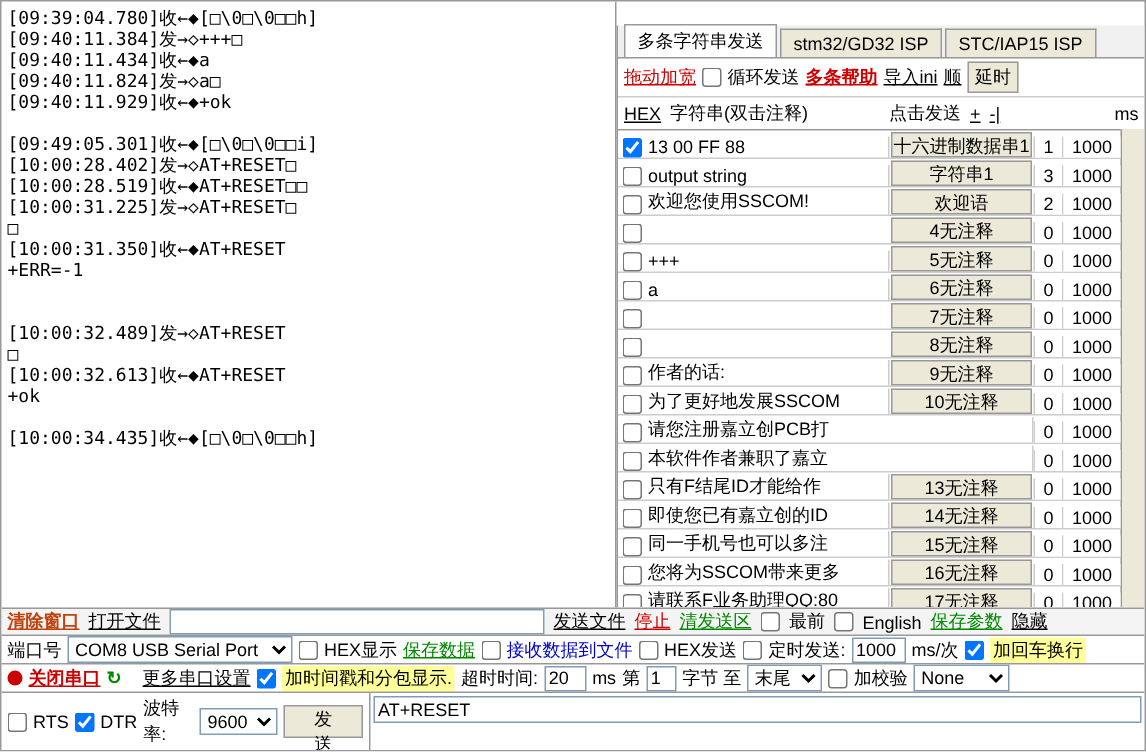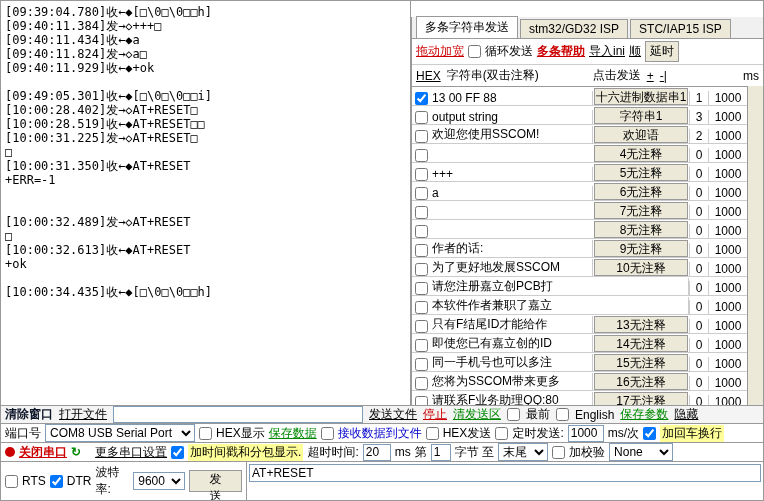--- a/index.html
+++ b/index.html
@@ -23,21 +23,21 @@
 .row-item .c-txt { flex:1; padding:0 2px; border-right:1px solid #ccc; white-space:nowrap; overflow:hidden; text-overflow:ellipsis; }
 .row-item .c-btn { width:96px; padding:0 1px; }
 .row-item .c-btn button { width:100%; height:17px; font-size:12px; background:#ece9d8; border:1px solid #999; cursor:pointer; font-family:inherit; }
 .row-item .c-n { width:20px; text-align:center; border-left:1px solid #ccc; border-right:1px solid #ccc; background:#fff; }
 .row-item .c-ms { width:38px; text-align:center; background:#fff; }
 .scroll-y { width:16px; background:#ece9d8; border-left:1px solid #999; }
 .table-area { display:flex; flex:1; overflow:hidden; }
 
 
 .toolbar1 { height:22px; display:flex; align-items:center; border-top:1px solid #999; background:#f4f4f4; padding:0 4px; gap:6px; }
-.btn-clear { color:#0f172a; font-weight:bold; cursor:pointer; }
+.btn-clear { color:#c2410c; font-weight:bold; text-decoration:underline; cursor:pointer; }
 .btn-open { text-decoration:underline; cursor:pointer; }
 .green { color:#080; }
 .link-u { text-decoration:underline; cursor:pointer; }
 .toolbar2 { height:22px; display:flex; align-items:center; border-top:1px solid #999; padding:0 4px; gap:4px; }
 .combo { height:18px; font-size:12px; font-family:inherit; background:#fff; border:1px solid #7f9db9; }
 .yellow-bg { background:#ffff99; padding:0 2px; }
 .toolbar3 { height:22px; display:flex; align-items:center; border-top:1px solid #999; padding:0 4px; gap:4px; }
 .red-dot { width:10px; height:10px; border-radius:50%; background:#c00; display:inline-block; }
 .refresh-icn { color:#080; font-weight:bold; cursor:pointer; }
 .toolbar4 { display:flex; border-top:1px solid #999; flex:1; }

